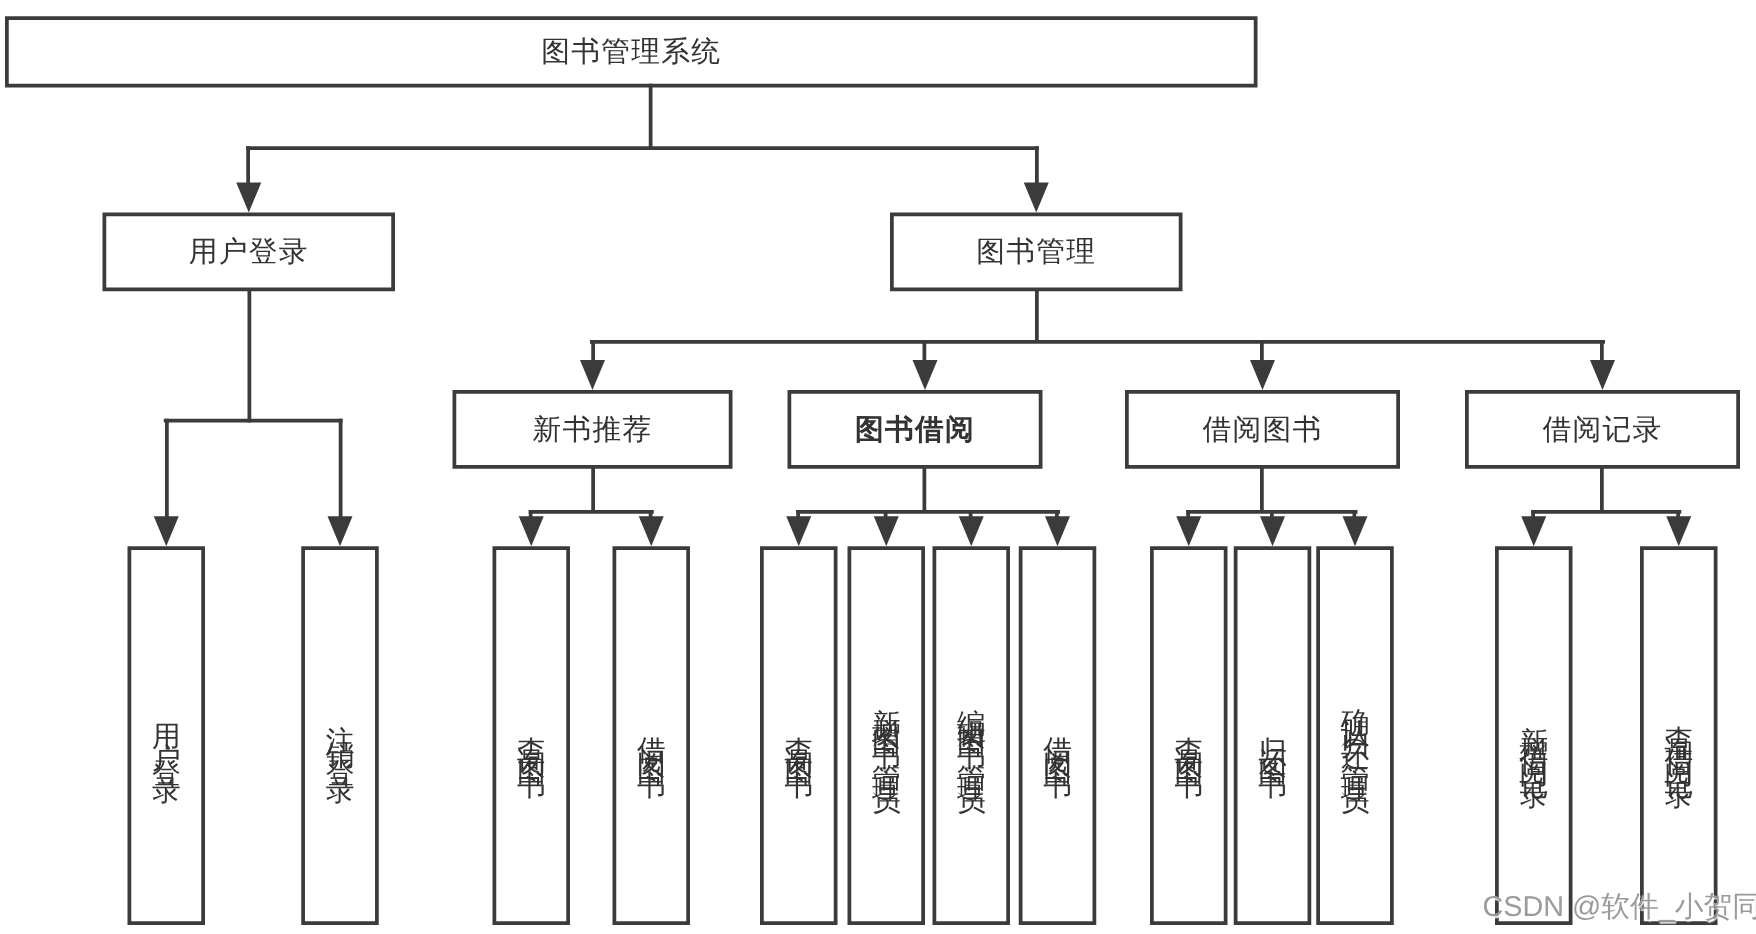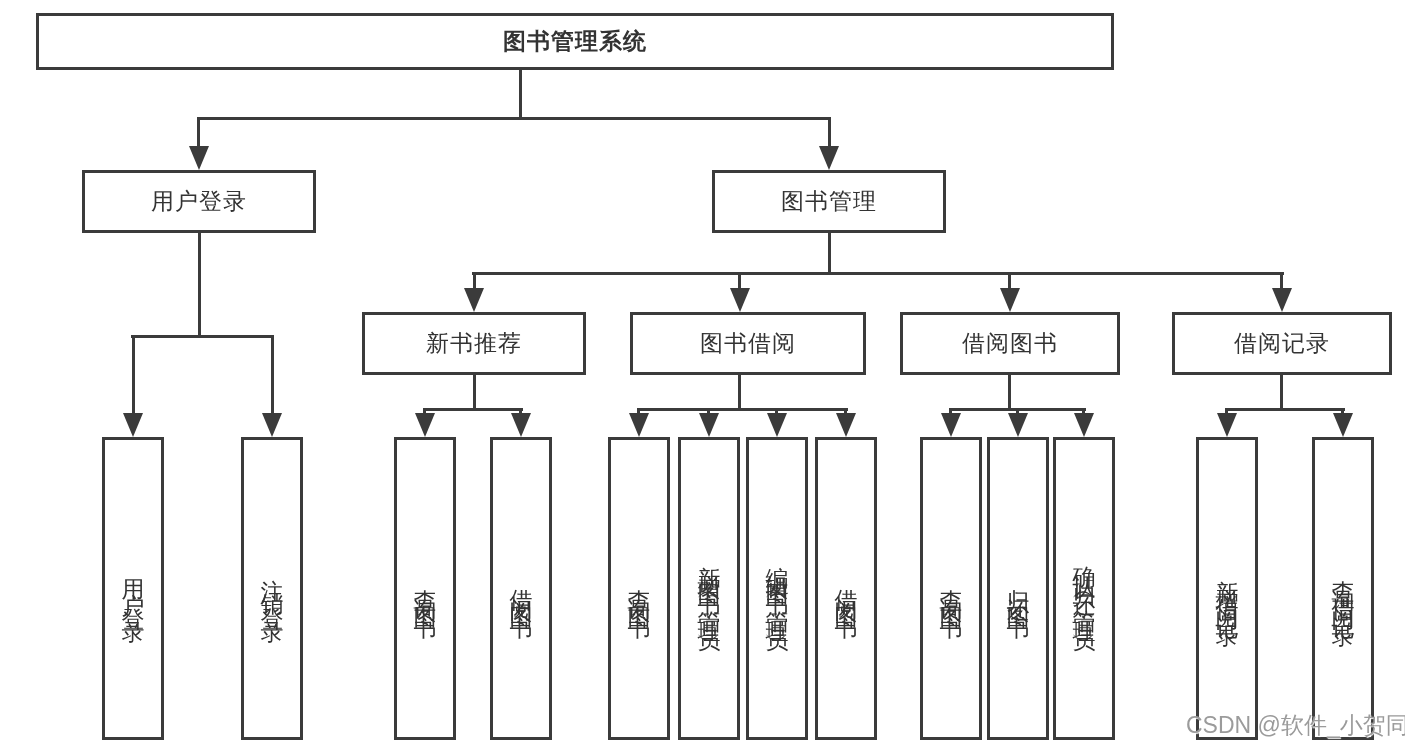--- a/index.html
+++ b/index.html
@@ -34,35 +34,35 @@
   .wm{
     position:absolute;left:1186px;top:710px;font-size:23px;color:#9b9b9b;
     text-shadow:1px 1px 1px rgba(255,255,255,0.95);white-space:nowrap;z-index:5;
   }
 </style>
 </head>
 <body>
 
 <div id="canvas">
 
-  <div class="node" style="left:36px;top:13px;width:1078px;height:57px;font-weight:bold;">
+  <div class="node" style="left:4px;top:13px;width:1002px;height:57px;">
     <span>图书管理系统</span>
   </div>
 
   <div class="node" style="left:82px;top:170px;width:234px;height:63px;">
     <span>用户登录</span>
   </div>
   <div class="node" style="left:712px;top:170px;width:234px;height:63px;">
     <span>图书管理</span>
   </div>
 
   <div class="node" style="left:362px;top:312px;width:224px;height:63px;">
     <span>新书推荐</span>
   </div>
-  <div class="node" style="left:630px;top:312px;width:236px;height:63px;">
+  <div class="node" style="left:630px;top:312px;width:204px;height:63px;font-weight:bold;">
     <span>图书借阅</span>
   </div>
   <div class="node" style="left:900px;top:312px;width:220px;height:63px;">
     <span>借阅图书</span>
   </div>
   <div class="node" style="left:1172px;top:312px;width:220px;height:63px;">
     <span>借阅记录</span>
   </div>
 
   <div class="vnode sparse" style="left:102px;">

